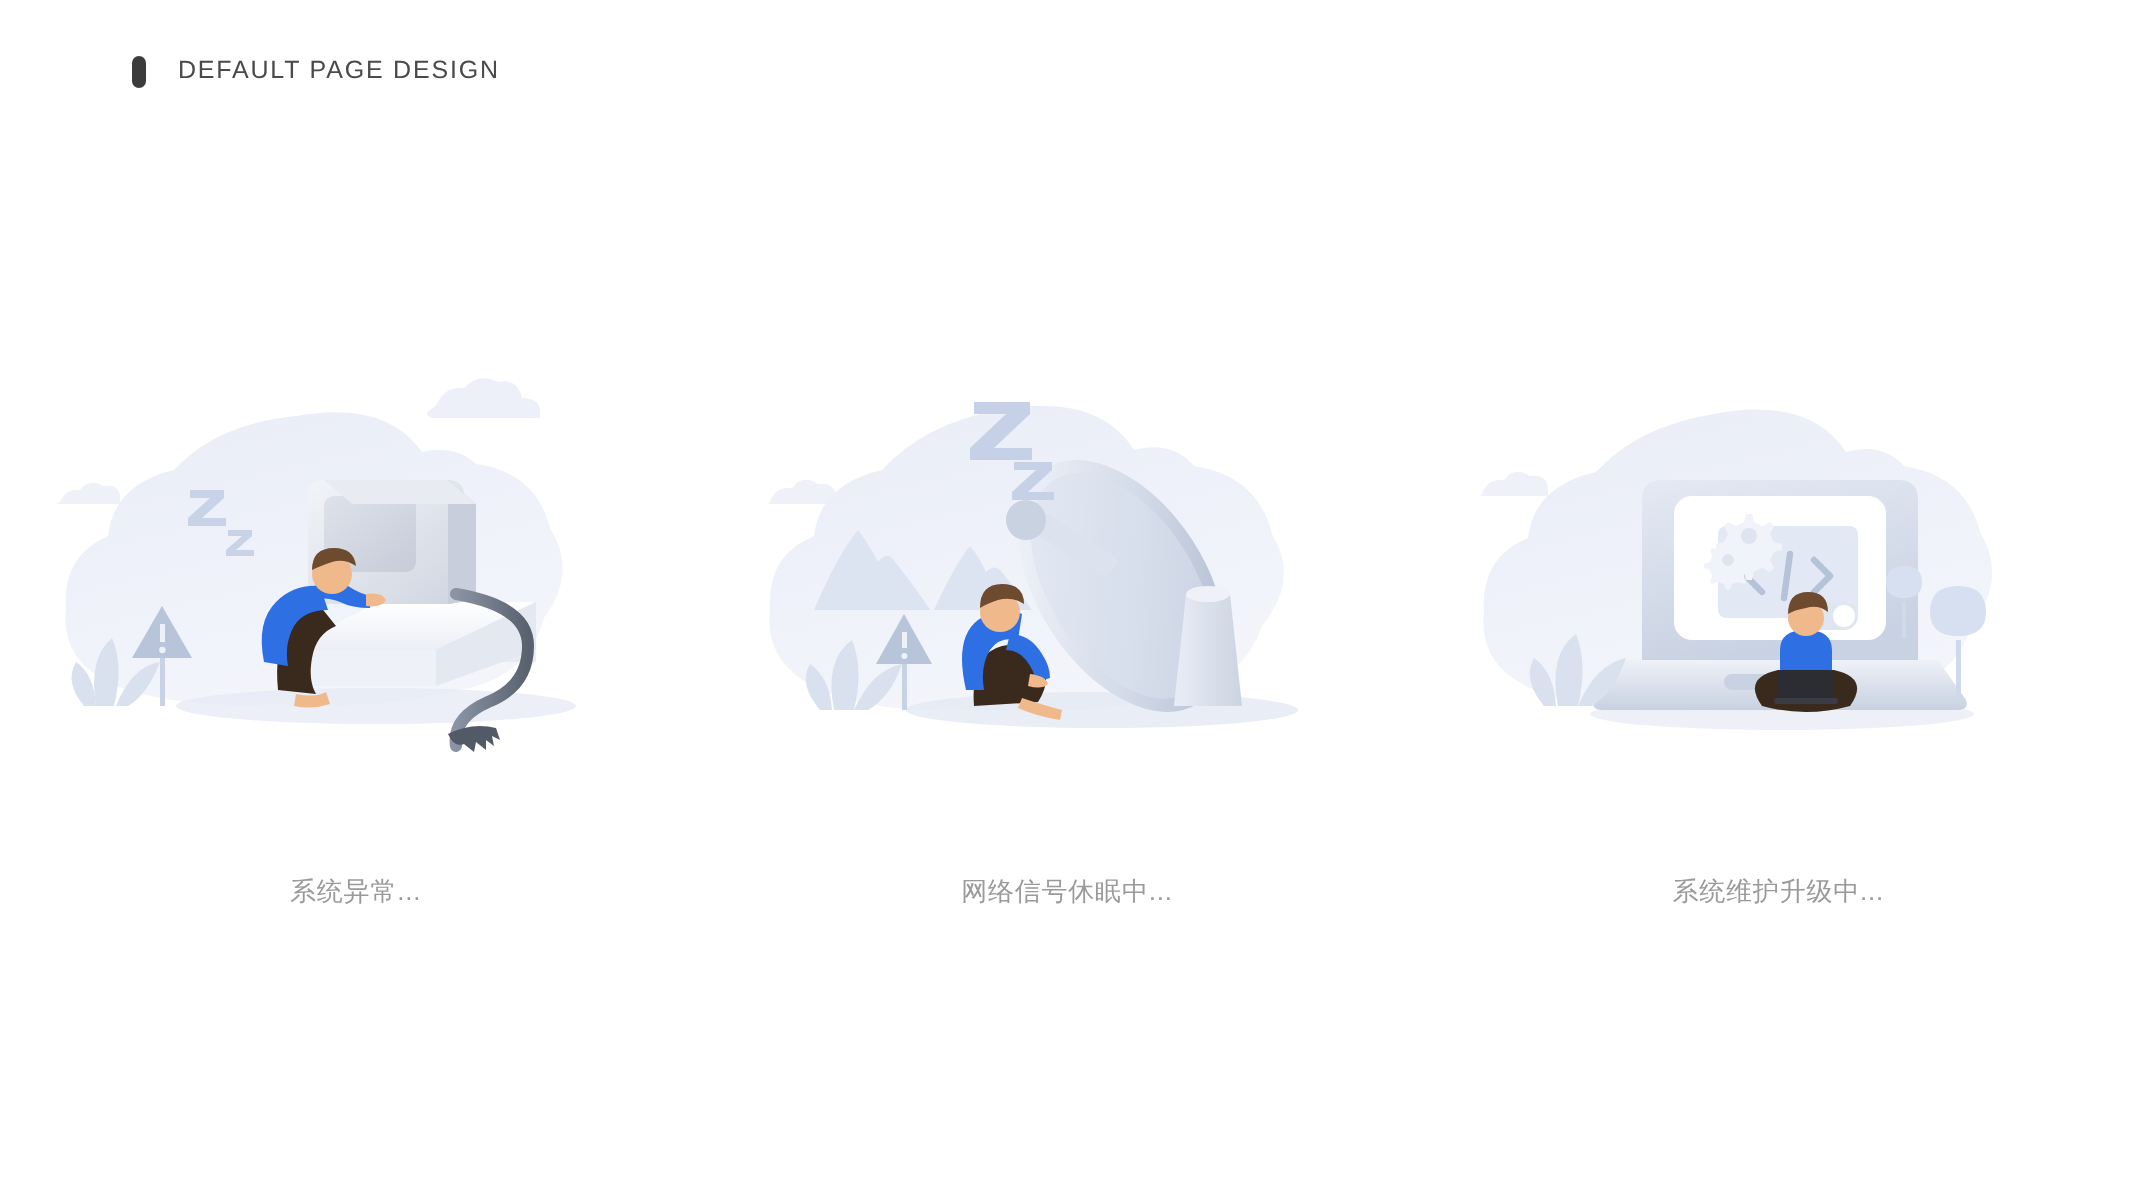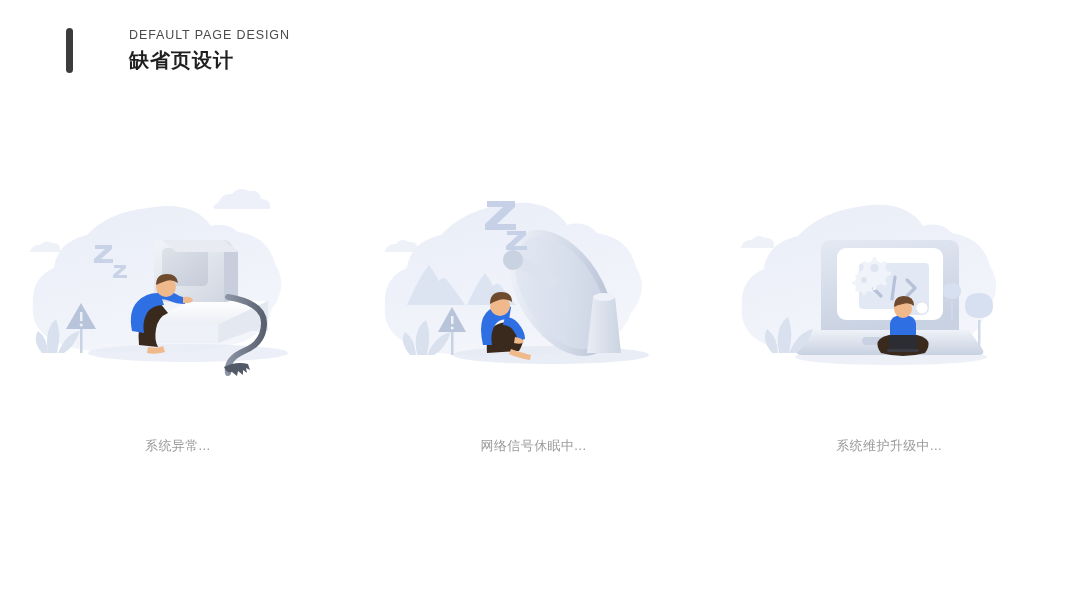--- a/index.html
+++ b/index.html
@@ -26,23 +26,22 @@
   }
   .accent-bar {
     width: 7px;
     border-radius: 4px;
     background: #3c3c3c;
     margin-right: 16px;
     flex: 0 0 auto;
   }
   .header-texts {
     display: flex;
-    flex-direction: column;
+    flex-direction: row;
     justify-content: center;
-    margin-left: 40px;
   }
   .eyebrow {
     font-size: 12.5px;
     letter-spacing: 0.9px;
     color: #4a4a4a;
     line-height: 1.25;
     font-weight: 400;
     white-space: nowrap;
   }
   .page-title {
@@ -84,21 +83,20 @@
     white-space: nowrap;
   }
 </style>
 </head>
 <body>
 
 <div class="page-header">
   <div class="accent-bar"></div>
   <div class="header-texts">
     <div class="eyebrow">DEFAULT PAGE DESIGN</div>
-    <div class="page-title">缺省页设计</div>
   </div>
 </div>
 
 <div class="cards-row">
 
   <div class="card">
     <svg class="illus" viewBox="0 0 300 210">
       <defs>
         <linearGradient id="g1blob" x1="0" y1="0" x2="0.4" y2="1">
           <stop offset="0%" stop-color="#e9edf7"></stop>

